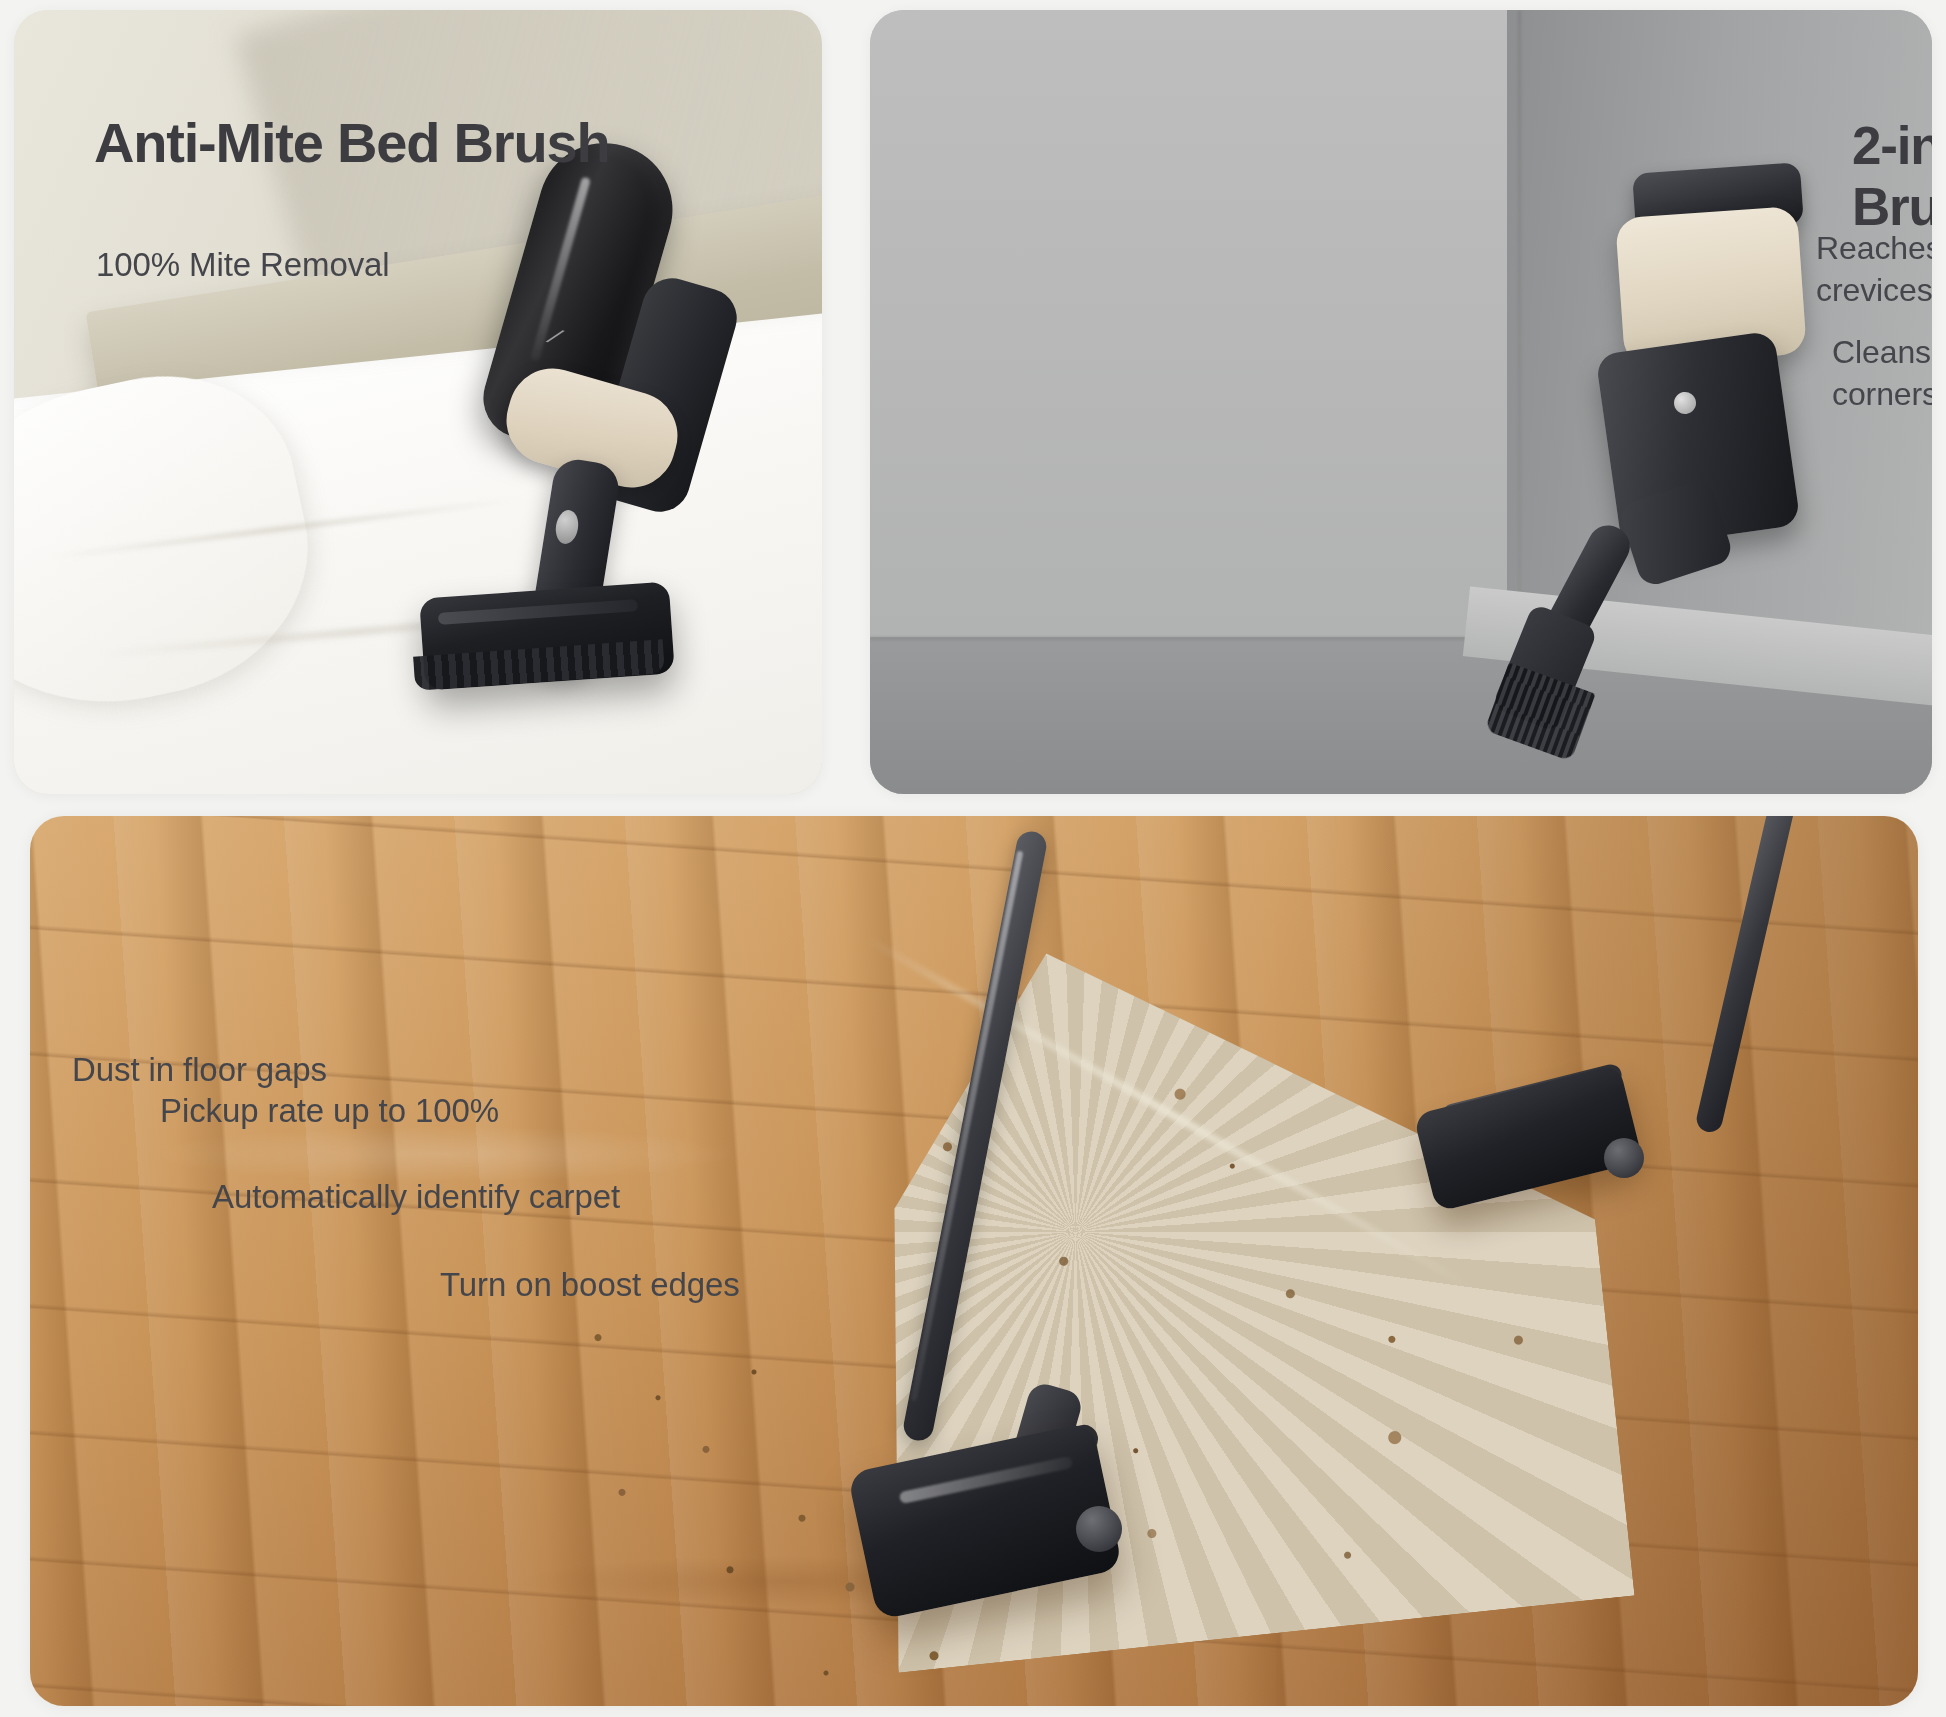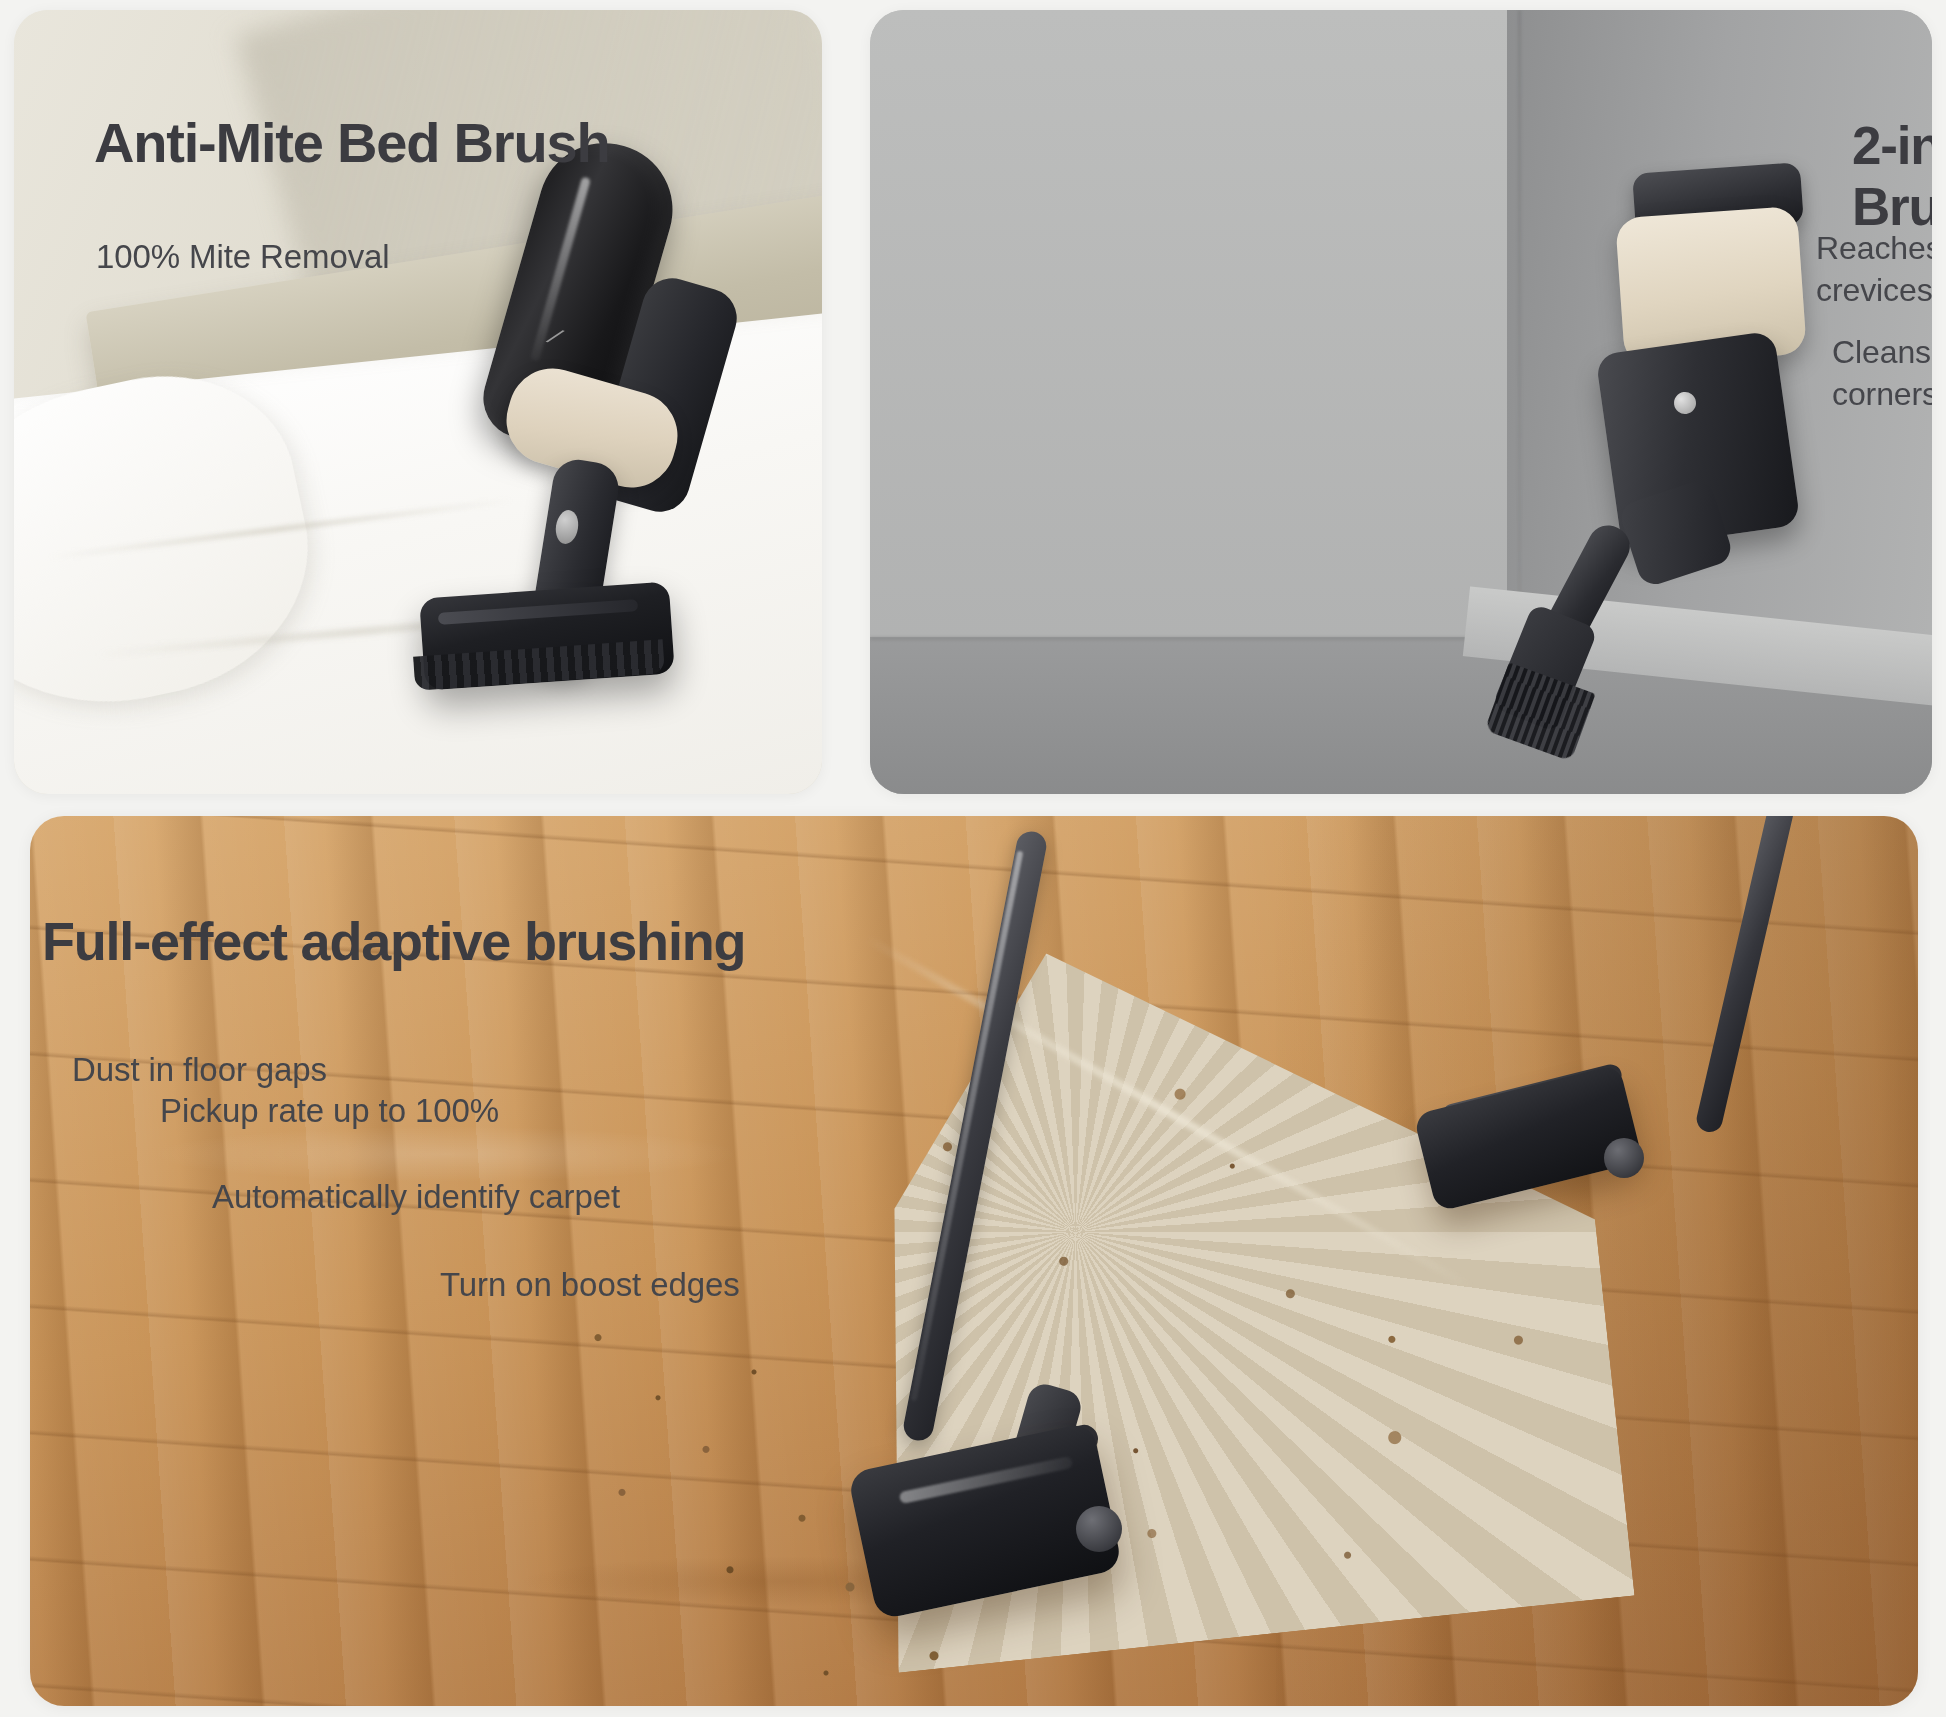--- a/index.html
+++ b/index.html
@@ -493,21 +493,21 @@
     color: #3c3c41;
   }
   .sub {
     position: absolute;
     font-weight: 400;
     color: #45464b;
     letter-spacing: -0.1px;
   }
 
   .t-bed      { left: 80px;  top: 100px;  font-size: 56px; }
-  .s-bed      { left: 82px;  top: 228px;  font-size: 33px; }
+  .s-bed      { left: 82px;  top: 236px;  font-size: 33px; }
 
   .t-brush    { left: 982px; top: 105px;  font-size: 53px; }
   .s-brush-1  { left: 946px; top: 218px;  font-size: 32px; line-height: 1.30; width: 330px; }
   .s-brush-2  { left: 962px; top: 322px;  font-size: 32px; line-height: 1.30; width: 330px; }
 
   .t-floor    { left: 42px;  top: 910px;  font-size: 54px; }
   .f1         { left: 72px;  top: 1032px; font-size: 33px; margin-top: 19px; }
   .f2         { left: 160px; top: 1092px; font-size: 33px; }
   .f3         { left: 212px; top: 1178px; font-size: 33px; }
   .f4         { left: 440px; top: 1266px; font-size: 33px; }
@@ -599,19 +599,18 @@
 
       <div class="vac4">
         <div class="vac4-pole"></div>
         <div class="vac4-head-top"></div>
         <div class="vac4-head"></div>
         <div class="vac4-wheel"></div>
       </div>
     </div>
   </div>
 
-  <div class="title t-floor">Full-effect adaptive brushing</div>
   <div class="sub f1">Dust in floor gaps</div>
   <div class="sub f2">Pickup rate up to 100%</div>
   <div class="sub f3">Automatically identify carpet</div>
   <div class="sub f4">Turn on boost edges</div>
 
 </div>
 
 </body></html>

